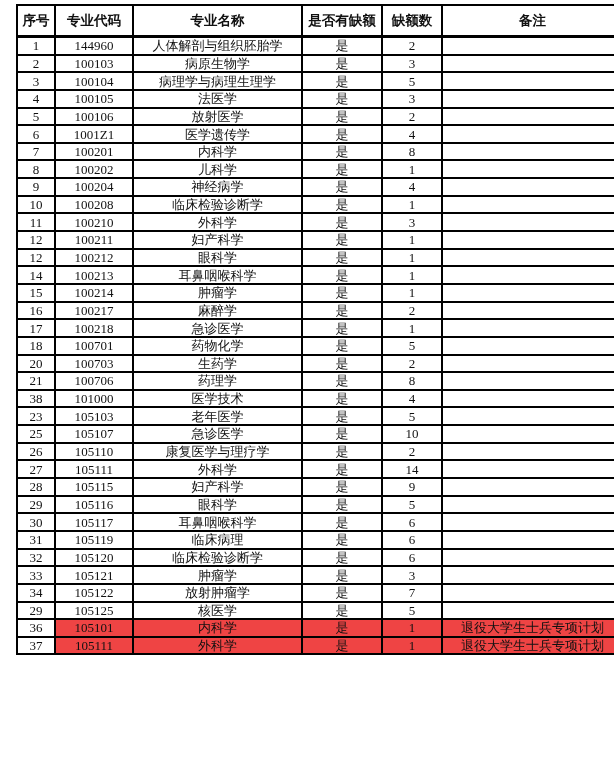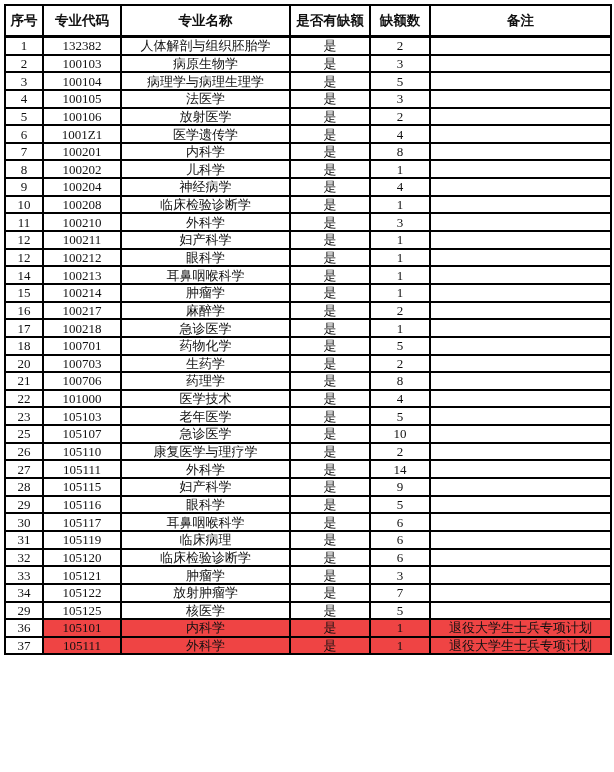--- a/index.html
+++ b/index.html
@@ -6,21 +6,21 @@
     margin: 0;
     padding: 0;
     background: #ffffff;
     width: 614px;
     height: 772px;
     overflow: hidden;
     font-family: "Liberation Serif", "DejaVu Serif", serif;
     color: #111111;
   }
   .page {
-    padding: 4px 4px;
+    padding: 4px 16px;
   }
   table.spec-table {
     border-collapse: collapse;
     table-layout: fixed;
     width: 606px;
     background: #ffffff;
   }
   table.spec-table th,
   table.spec-table td {
     border: 2px solid #000000;
@@ -65,21 +65,21 @@
         <th>专业代码</th>
         <th>专业名称</th>
         <th>是否有缺额</th>
         <th>缺额数</th>
         <th>备注</th>
       </tr>
     </thead>
     <tbody>
         <tr>
           <td>1</td>
-          <td>132382</td>
+          <td>144960</td>
           <td>人体解剖与组织胚胎学</td>
           <td>是</td>
           <td>2</td>
           <td></td>
         </tr>
         <tr>
           <td>2</td>
           <td>100103</td>
           <td>病原生物学</td>
           <td>是</td>
@@ -224,21 +224,21 @@
         </tr>
         <tr>
           <td>21</td>
           <td>100706</td>
           <td>药理学</td>
           <td>是</td>
           <td>8</td>
           <td></td>
         </tr>
         <tr>
-          <td>22</td>
+          <td>38</td>
           <td>101000</td>
           <td>医学技术</td>
           <td>是</td>
           <td>4</td>
           <td></td>
         </tr>
         <tr>
           <td>23</td>
           <td>105103</td>
           <td>老年医学</td>

